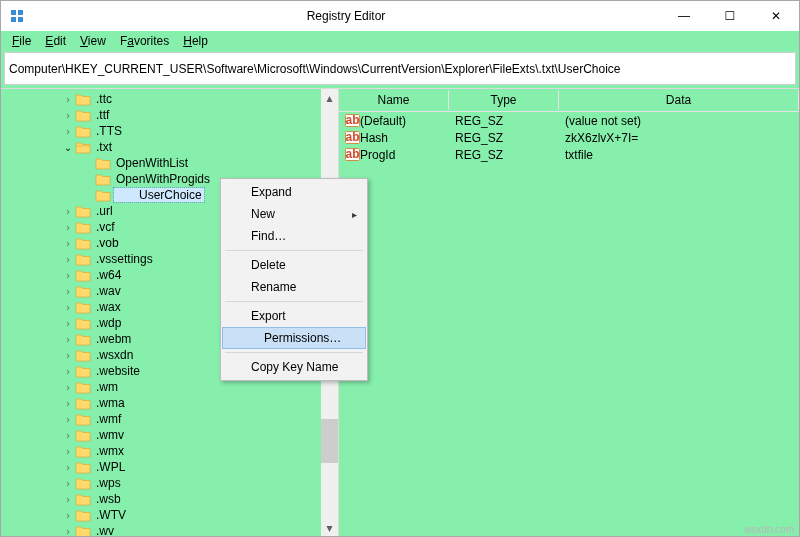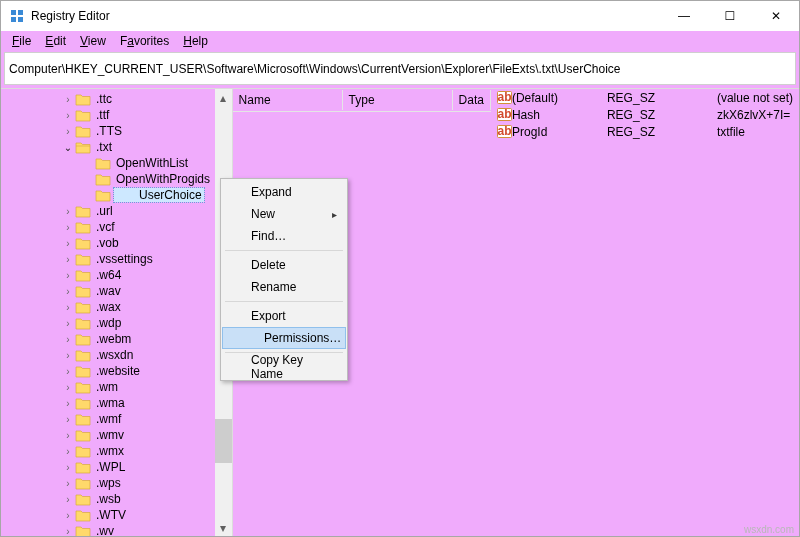--- a/index.html
+++ b/index.html
@@ -1,18 +1,18 @@
 <!DOCTYPE html>
 <html><head>
 <meta charset="utf-8">
 <style>
 * { box-sizing: border-box; font-family: "Segoe UI", Tahoma, sans-serif; font-size: 12px; }
 html, body { margin: 0; padding: 0; width: 800px; height: 537px; background: #fff; overflow: hidden; }
 
-.window { width: 800px; height: 537px; border: 1px solid #a7a7a7; display: flex; flex-direction: column; background: #f0abfc; }
+.window { width: 800px; height: 537px; border: 1px solid #a7a7a7; display: flex; flex-direction: column; background: #86efac; text-align: center; }
 
 .titlebar { height: 30px; display: flex; align-items: center; padding: 0 0 0 8px; background: #fff; }
 .titlebar .app-icon { width: 16px; height: 16px; margin-right: 6px; display: inline-flex; align-items: center; justify-content: center; }
 .titlebar .title { flex: 1; }
 .titlebar .win-btn { width: 46px; height: 30px; display: flex; align-items: center; justify-content: center; }
 
 .menubar { height: 19px; display: flex; align-items: center; padding: 0 4px; }
 .menubar .menu-item { padding: 1px 7px; cursor: default; }
 .menubar .menu-item .ul { text-decoration: underline; }
 
@@ -30,31 +30,31 @@
 .tree { padding-left: 4px; }
 .row { height: 16px; display: flex; align-items: center; white-space: nowrap; }
 .expander { width: 14px; display: inline-flex; justify-content: center; align-items: center; color: #6a6a6a; font-size: 10px; }
 .folder { width: 16px; height: 14px; display: inline-flex; align-items: center; justify-content: center; margin-right: 3px; }
 .folder svg { display: block; }
 .vgap   { display: inline-block; width: 14px; }
 .row .lbl { padding: 0 2px; }
 .row.selected .lbl { background: #cde8ff; outline: 1px dotted #6aa2d8; padding-left: 25px; }
 .conn { display: inline-block; width: 20px; }
 
-.list-pane { flex: 1; display: flex; flex-direction: row; }
+.list-pane { flex: 1; display: flex; flex-direction: column; }
 .list-header { display: flex; height: 23px; align-items: center; border-bottom: 1px solid #e5e5e5; }
 .list-header .col { padding: 3px 6px; border-right: 1px solid #e5e5e5; }
 .list-rows .lrow { display: flex; height: 17px; align-items: center; }
 .list-rows .lrow .cell { padding: 0 6px; display: flex; align-items: center; white-space: nowrap; overflow: hidden; }
 .reg-icon { width: 15px; height: 15px; display: inline-flex; align-items: center; justify-content: center; }
 .col-name  { width: 110px; }
 .col-type  { width: 110px; }
 .col-data  { flex: 1; }
 
-.context-menu { position: absolute; width: 128px; background: #f2f2f2; border: 1px solid #bcbcbc; box-shadow: 2px 2px 4px rgba(0,0,0,.25); padding: 2px; }
+.context-menu { position: absolute; width: 148px; background: #f2f2f2; border: 1px solid #bcbcbc; box-shadow: 2px 2px 4px rgba(0,0,0,.25); padding: 2px; }
 .context-menu .mi { height: 22px; display: flex; align-items: center; padding: 0 24px 0 28px; position: relative; }
 .context-menu .mi .arrow { position: absolute; right: 8px; font-size: 10px; color: #3a3a3a; }
 .context-menu .mi.hover { background: #c9e0f7; border: 1px solid #90c0ec; margin: 0 -1px; padding-left: 41px; }
 .context-menu .sep { height: 1px; background: #d7d7d7; margin: 3px 2px; }
 
 .watermark { position: absolute; right: 6px; bottom: 2px; font-size: 10px; color: #b8b8b8; pointer-events: none; }
 </style>
 </head>
 <body>
 

